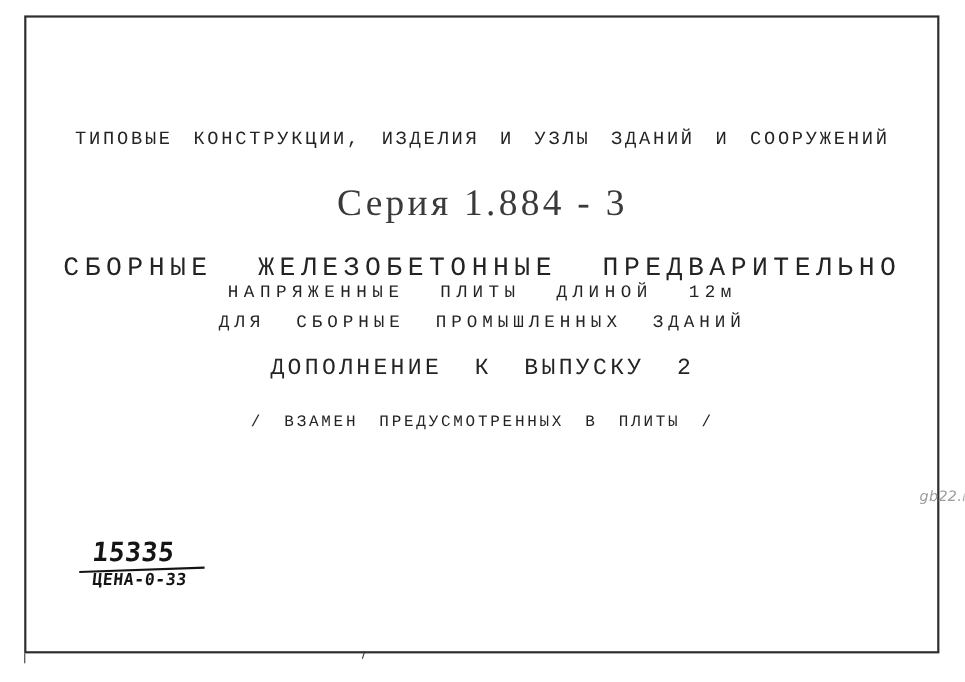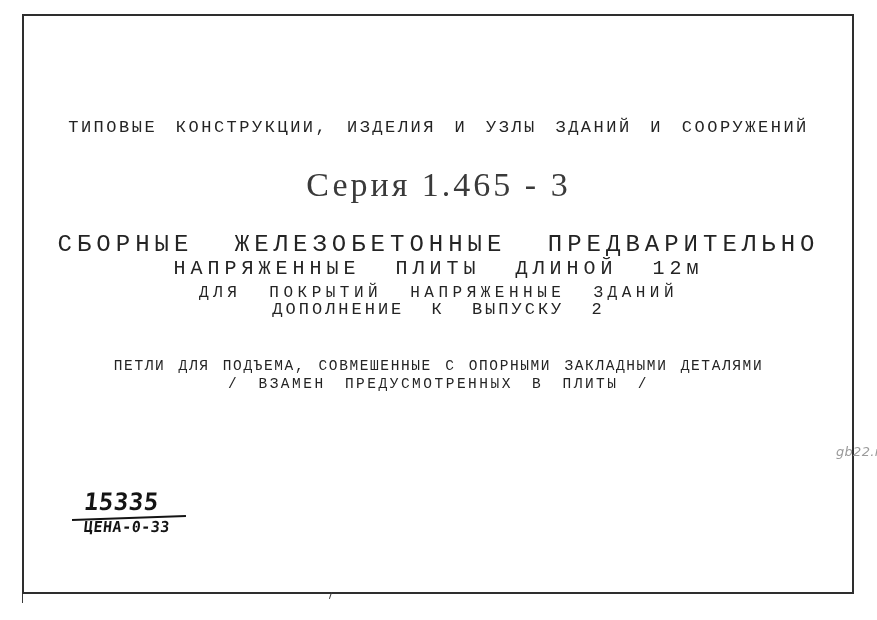--- a/index.html
+++ b/index.html
@@ -47,33 +47,33 @@
     color: #3a3a3a;
   }
   .title-line1 {
     top: 231px;
     font-size: 24px;
     letter-spacing: 5px;
     word-spacing: 22px;
   }
   .title-line2 {
     top: 257px;
-    font-size: 20px;
+    font-size: 16px;
     letter-spacing: 5px;
     word-spacing: 18px;
   }
   .title-line3 {
     top: 284px;
     font-size: 16px;
     letter-spacing: 4.5px;
     word-spacing: 14px;
   }
   .supplement-line {
-    top: 300px;
-    font-size: 17px;
+    top: 324px;
+    font-size: 21px;
     letter-spacing: 3px;
     word-spacing: 14px;
   }
   .note-line1 {
     top: 358px;
     font-size: 14.5px;
     letter-spacing: 1.6px;
     word-spacing: 3px;
   }
   .note-line2 {
@@ -151,31 +151,30 @@
 </style>
 </head>
 <body>
 
 <div class="page">
 
   <div class="frame"></div>
 
   <div class="line header-line">ТИПОВЫЕ КОНСТРУКЦИИ, ИЗДЕЛИЯ И УЗЛЫ ЗДАНИЙ И СООРУЖЕНИЙ</div>
 
-  <div class="line series-line">Серия 1.465 - 3</div>
+  <div class="line series-line">Серия 1.884 - 3</div>
 
   <div class="line title-line1">СБОРНЫЕ ЖЕЛЕЗОБЕТОННЫЕ ПРЕДВАРИТЕЛЬНО</div>
 
   <div class="line title-line2">НАПРЯЖЕННЫЕ ПЛИТЫ ДЛИНОЙ 12м</div>
 
-  <div class="line title-line3">ДЛЯ ПОКРЫТИЙ НАПРЯЖЕННЫЕ ЗДАНИЙ</div>
+  <div class="line title-line3">ДЛЯ СБОРНЫЕ ПРОМЫШЛЕННЫХ ЗДАНИЙ</div>
 
   <div class="line supplement-line">ДОПОЛНЕНИЕ К ВЫПУСКУ 2</div>
 
-  <div class="line note-line1">ПЕТЛИ ДЛЯ ПОДЪЕМА, СОВМЕШЕННЫЕ С ОПОРНЫМИ ЗАКЛАДНЫМИ ДЕТАЛЯМИ</div>
 
   <div class="line note-line2">/ ВЗАМЕН  ПРЕДУСМОТРЕННЫХ В ПЛИТЫ /</div>
 
 
   <div class="stamp">
     <div class="stamp-number">15335</div>
     <div class="stamp-underline"></div>
     <div class="stamp-price">ЦЕНА-0-33</div>
   </div>
 

